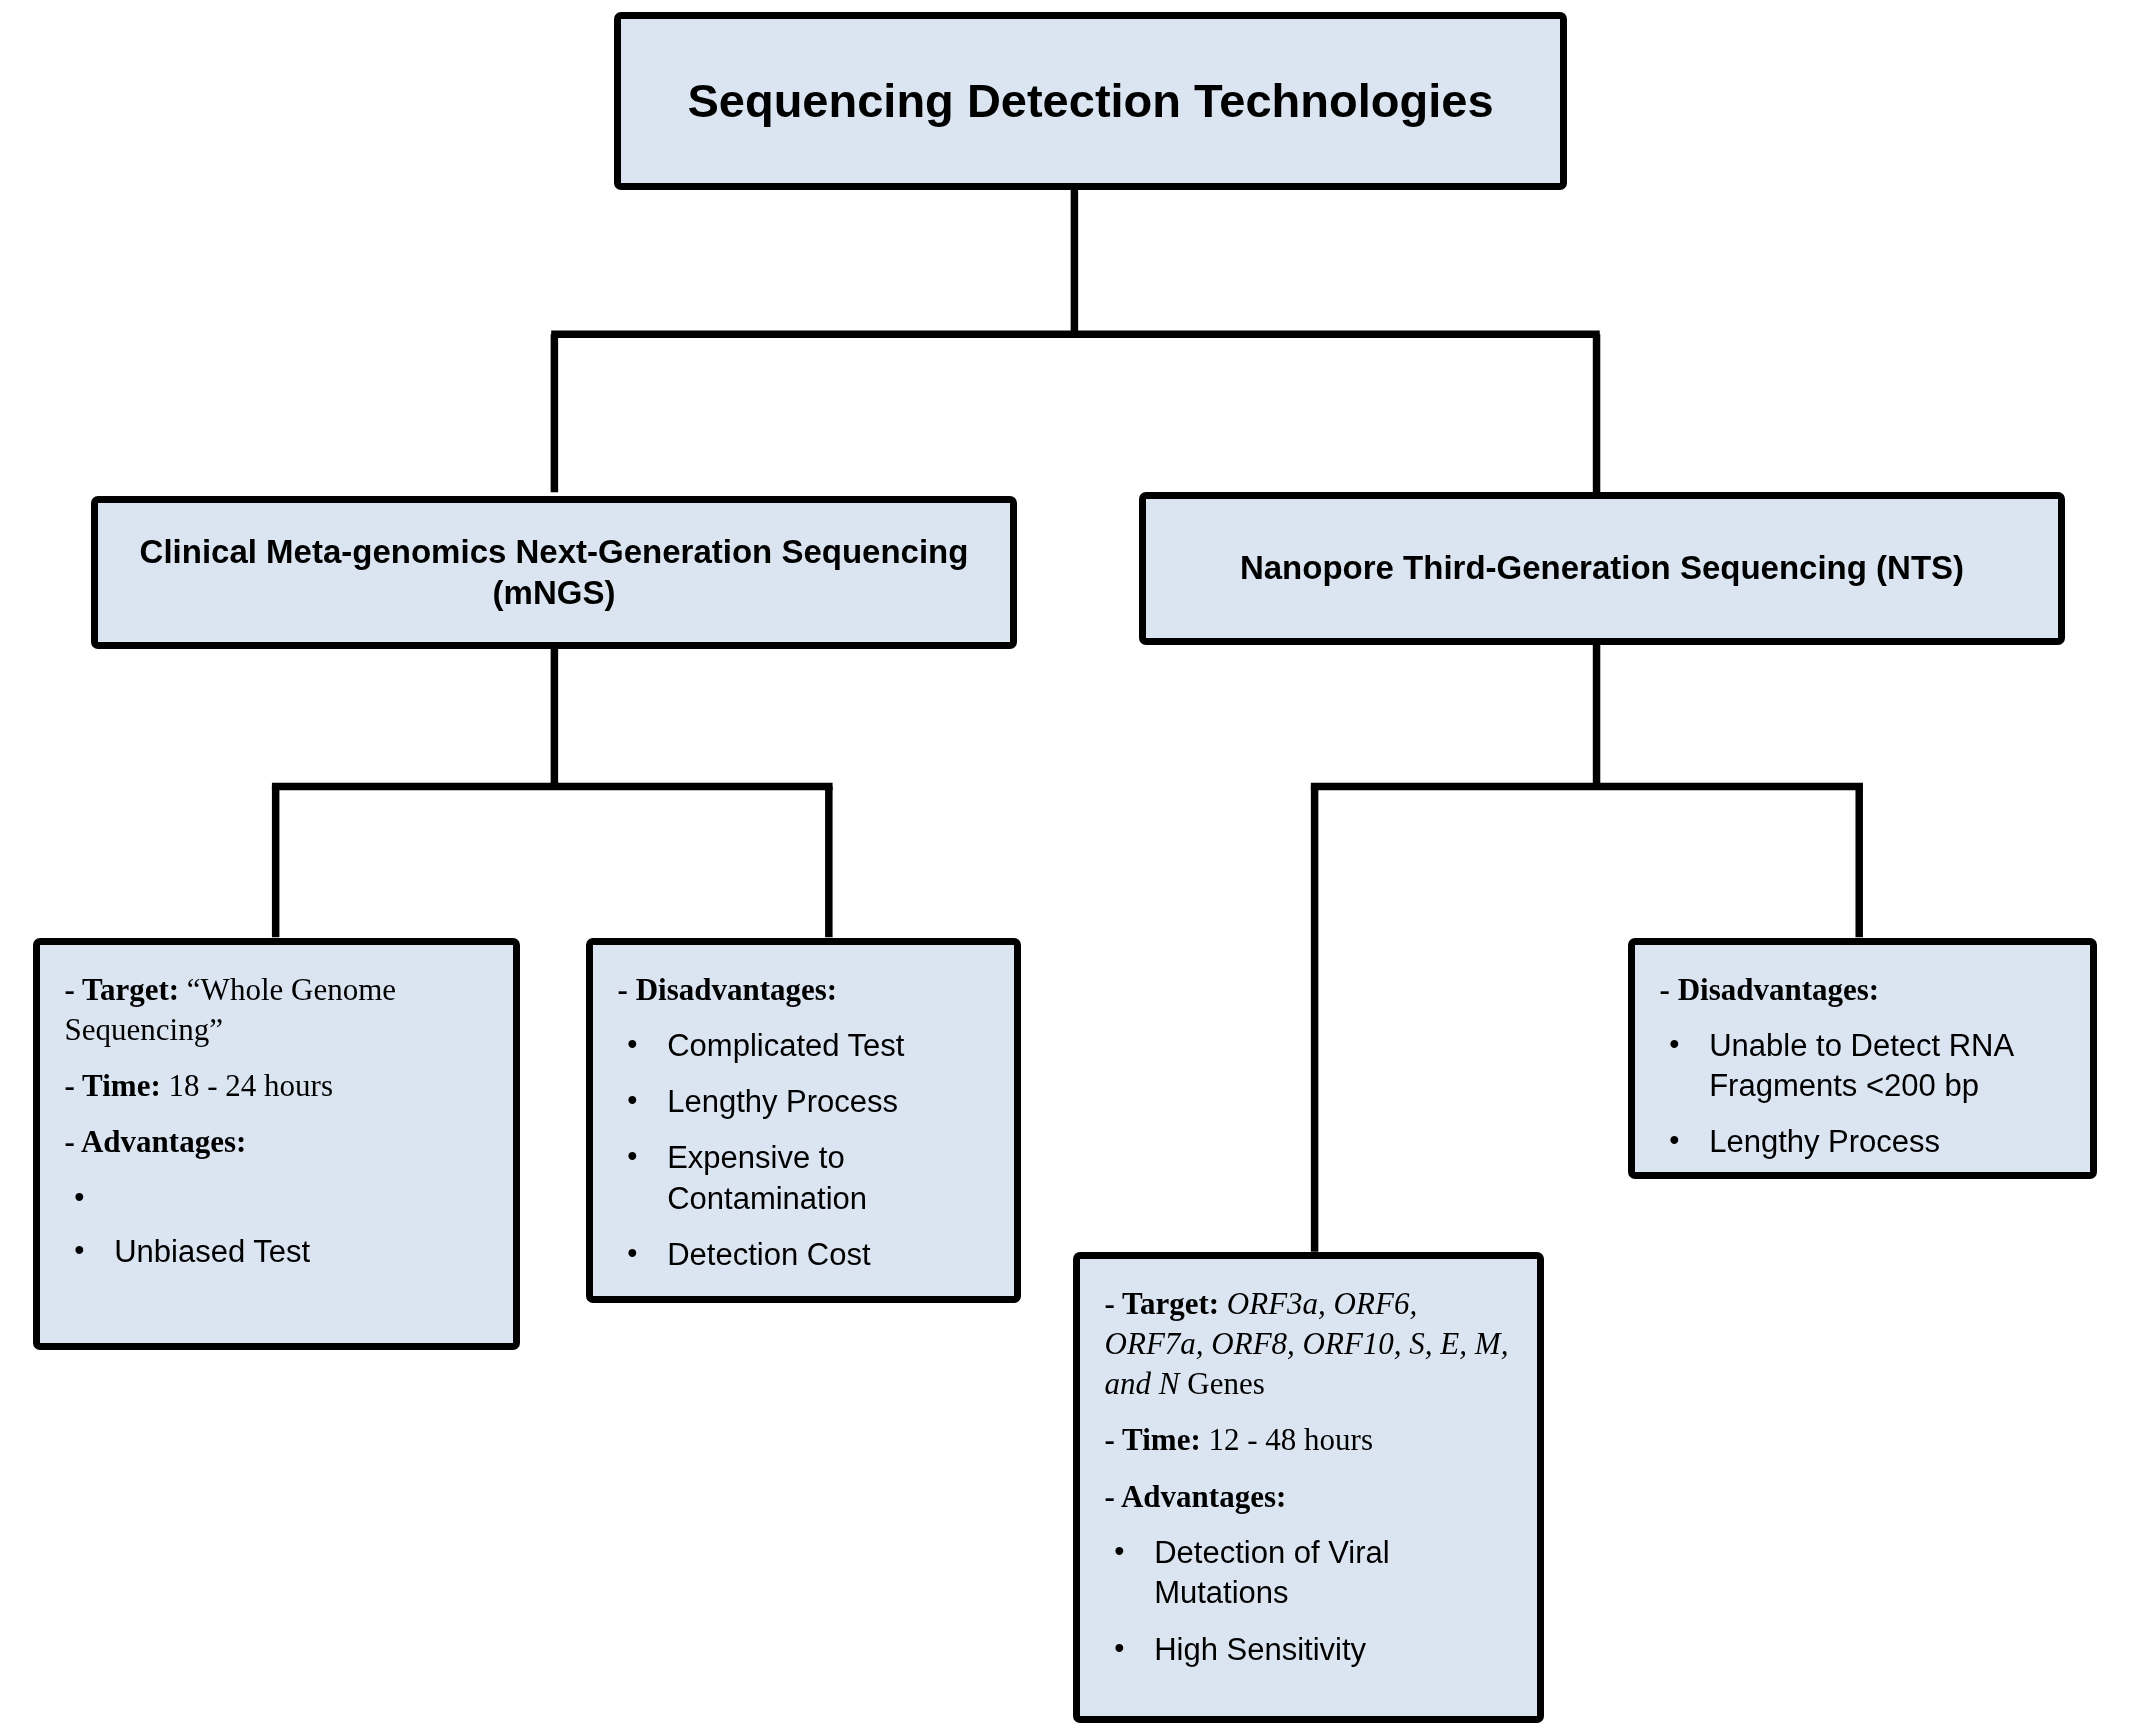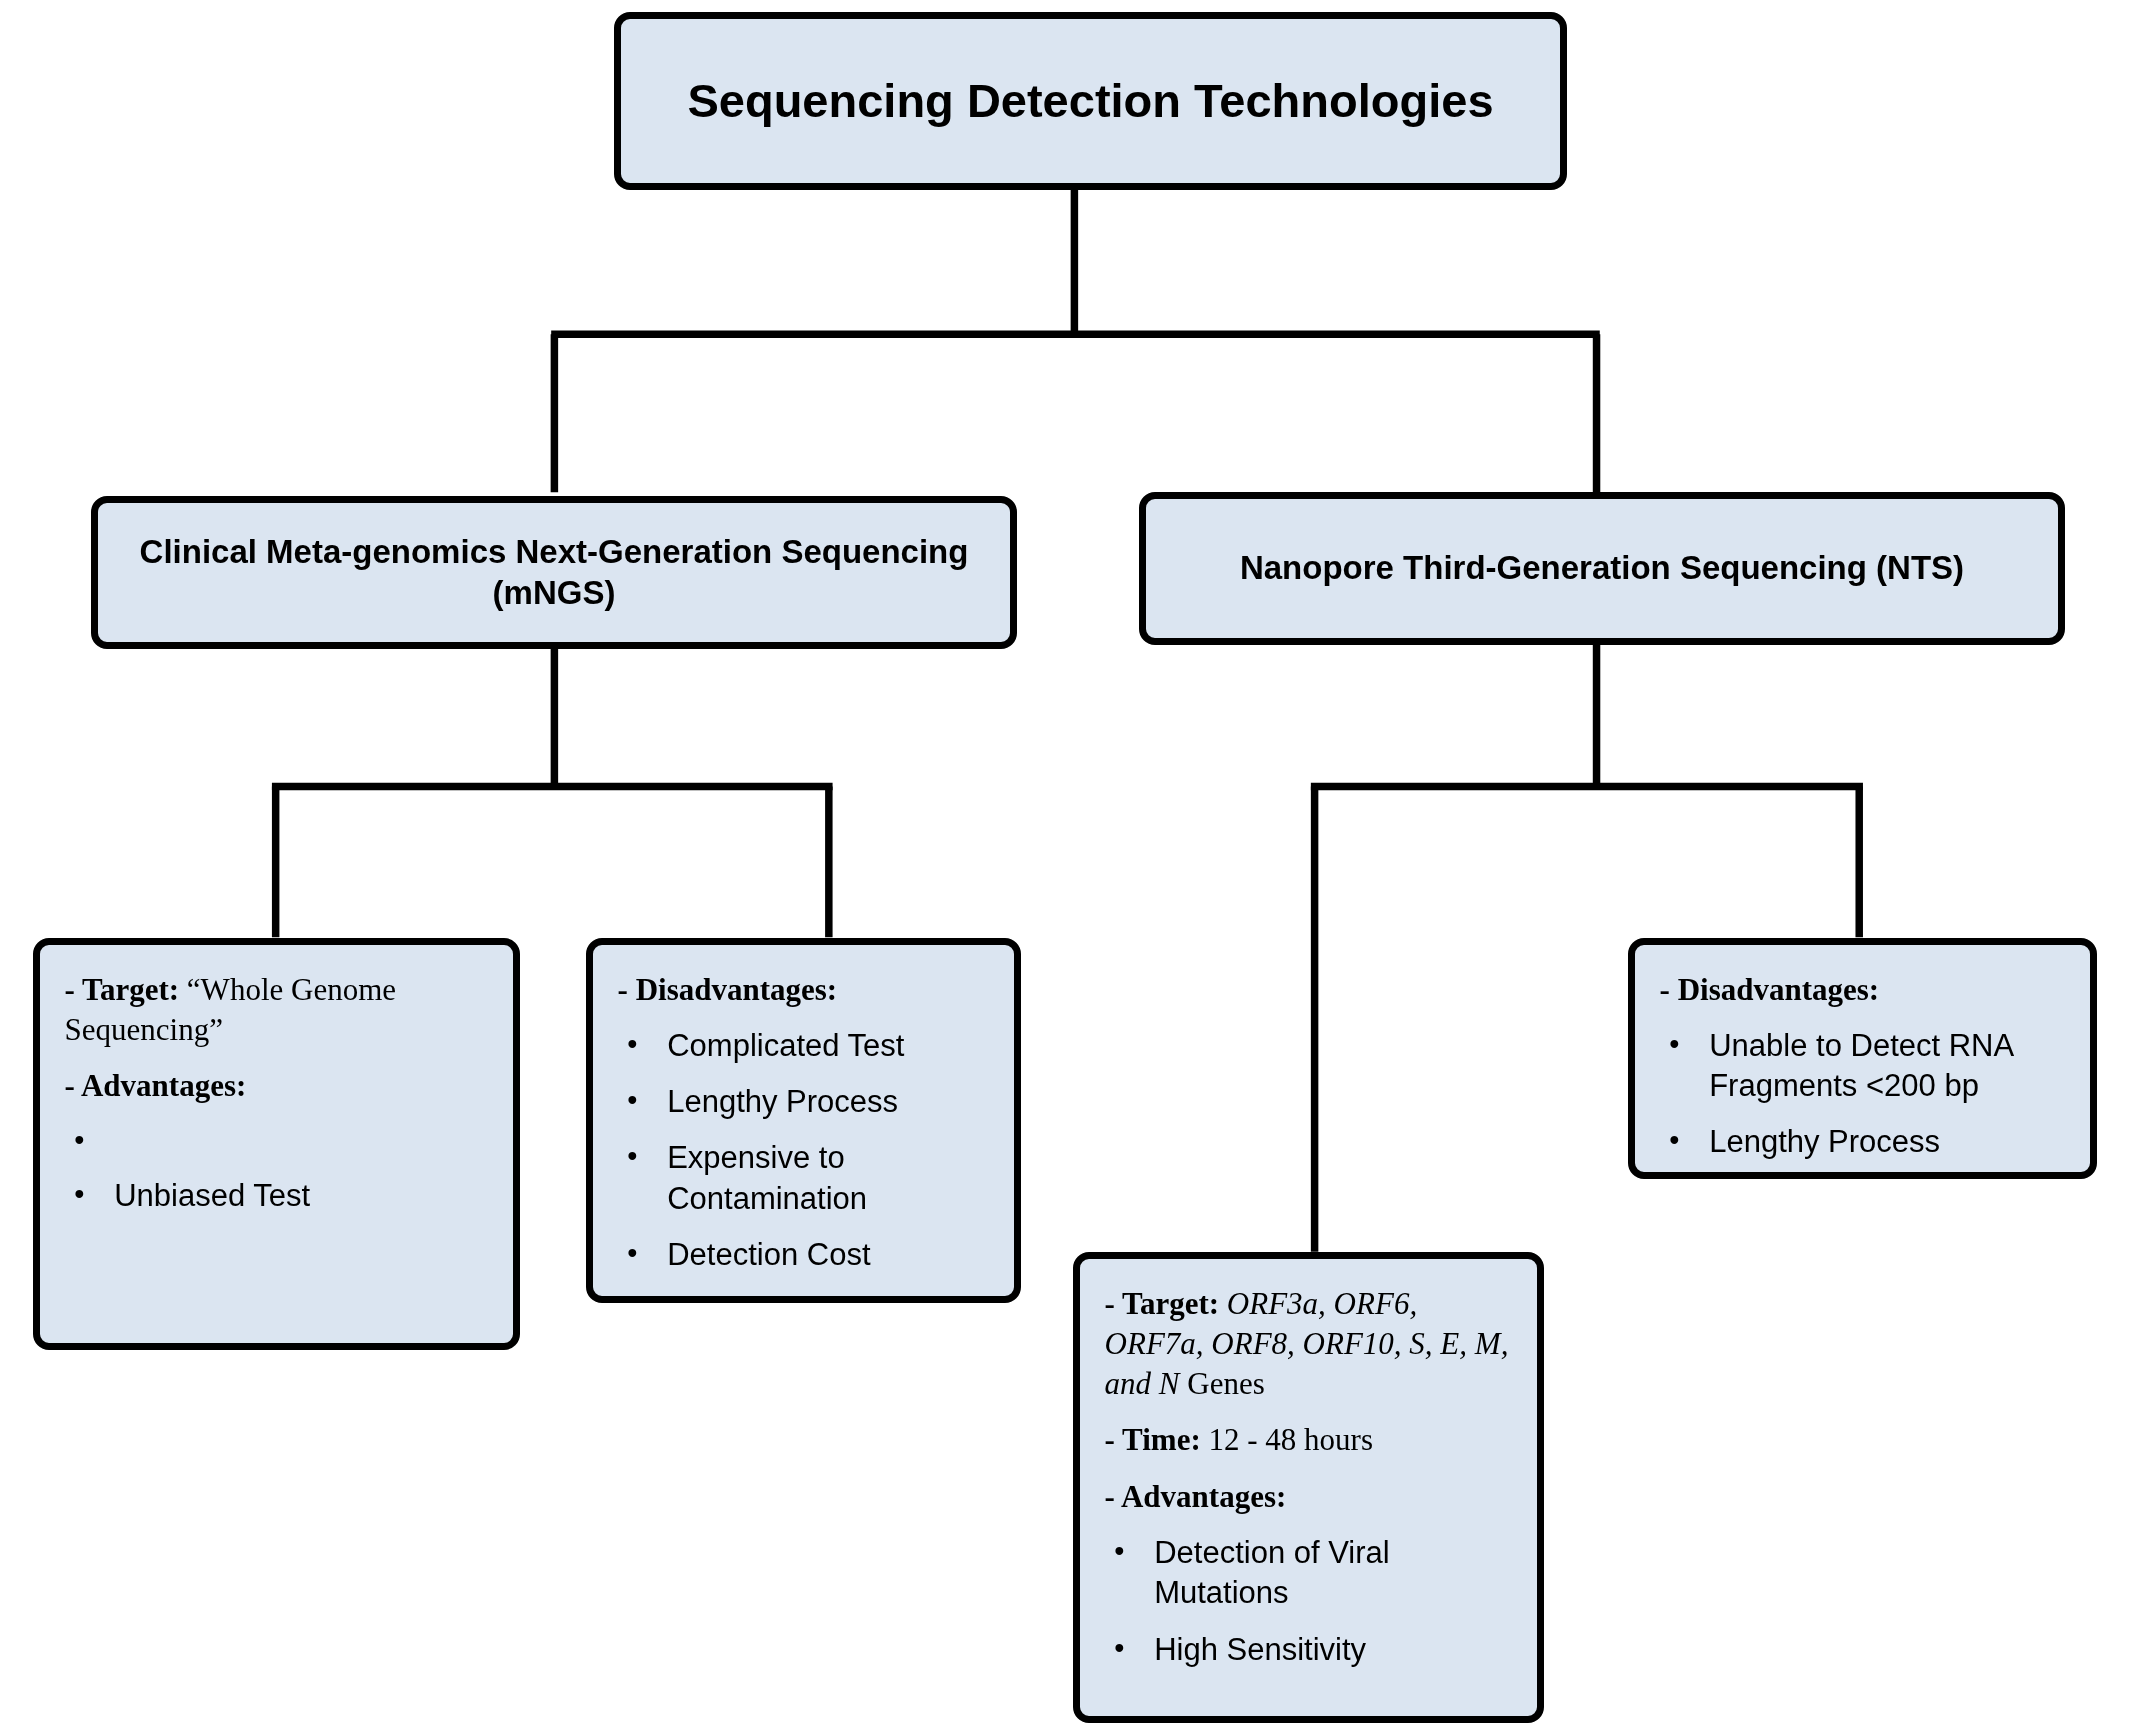--- a/index.html
+++ b/index.html
@@ -21,21 +21,21 @@
     top: 0;
     width: 2129px;
     height: 1728px;
     pointer-events: none;
   }
   .node {
     position: absolute;
     box-sizing: border-box;
     background: #dbe5f1;
     border: 7px solid #000000;
-    border-radius: 16px;
+    border-radius: 7px;
     z-index: 2;
   }
   
   .node.header {
     display: flex;
     align-items: center;
     justify-content: center;
     text-align: center;
     font-weight: bold;
     color: #000000;
@@ -128,20 +128,23 @@
   <div class="node header branch-node" style="left:1139px; top:492px; width:926px; height:153px;">
     <span>Nanopore Third-Generation Sequencing (NTS)</span>
   </div>
 
   <div class="node detail" style="left:33px; top:938px; width:487px; height:412px;">
 
     <div class="dash-line">
       <span class="lead">- Target:</span><span> “Whole Genome Sequencing”</span>
     </div>
 
+    <div class="dash-line">
+      <span class="lead">- Time:</span><span> 18 - 24 hours</span>
+    </div>
 
     <div class="dash-line">
       <span class="lead">- Advantages:</span>
     </div>
 
     <div class="bullet-row">
       <span class="bullet-dot">•</span>
     </div>
 
     <div class="bullet-row">

